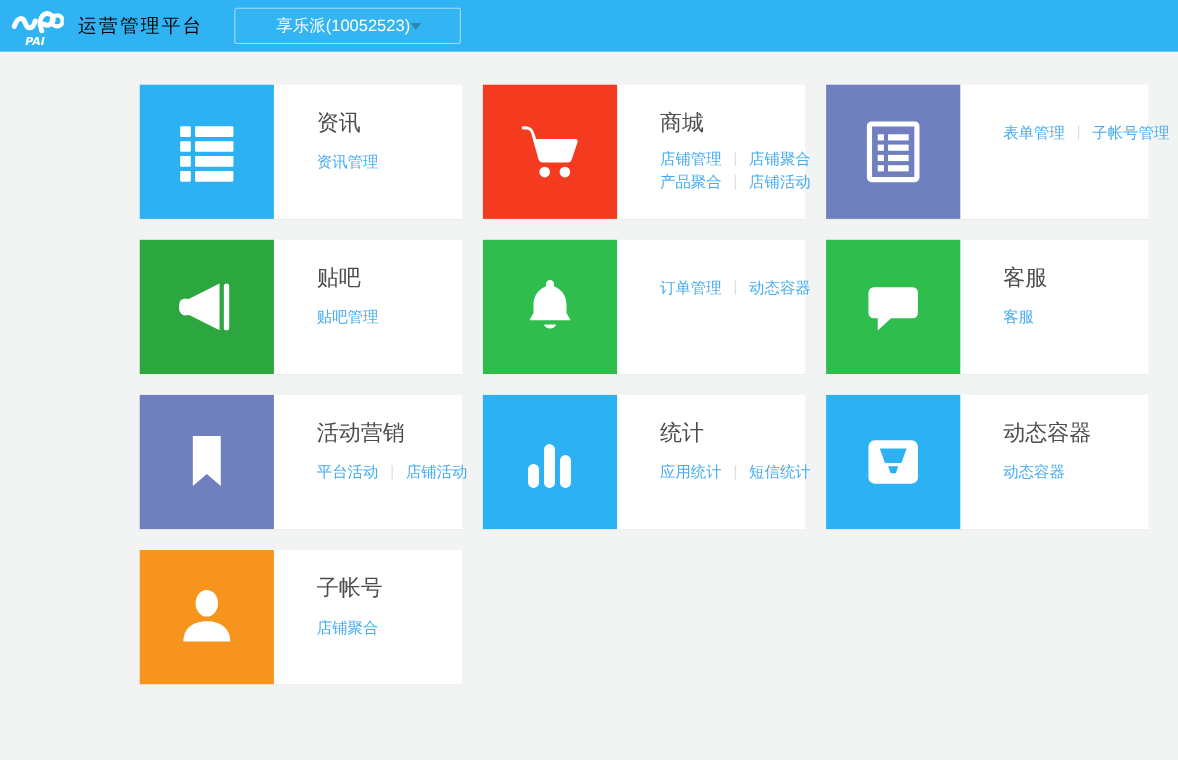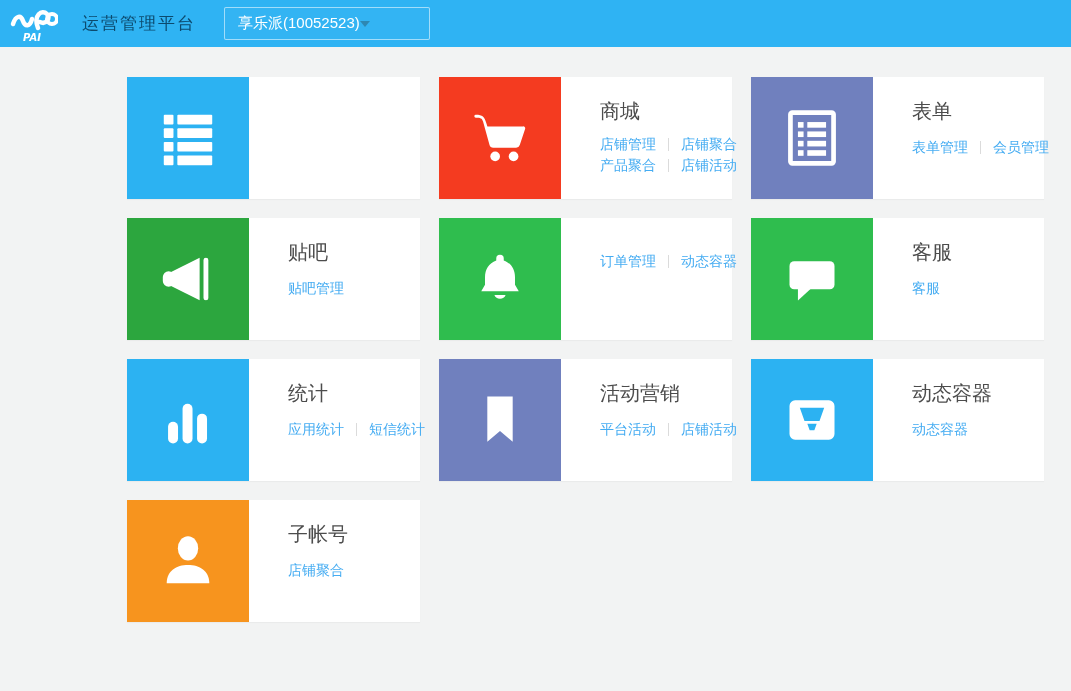--- a/index.html
+++ b/index.html
@@ -11,27 +11,27 @@
     overflow:hidden;
   }
 
   
   .topbar {
     height:47px; background:#2FB3F3;
     display:flex; align-items:center;
   }
   .logo-wrap { display:flex; align-items:flex-start; margin-left:10px; }
   .app-title {
-    color:#0c4a6e; font-size:17px; margin-left:24px; letter-spacing:2px;
+    color:#000000; font-size:17px; margin-left:13px; letter-spacing:2px;
     white-space:nowrap;
   }
   .account-select {
     margin-left:28px; width:206px; height:33px;
     border:1px solid rgba(255,255,255,0.55); border-radius:2px;
-    display:flex; align-items:center; justify-content:flex-start;
+    display:flex; align-items:center; justify-content:center;
     padding:0 11px 0 13px; color:#fff; font-size:15px; cursor:pointer;
     background:rgba(255,255,255,0.02);
   }
   .caret {
     width:0; height:0;
     border-left:5px solid transparent; border-right:5px solid transparent;
     border-top:6px solid rgba(40,80,100,0.45);
   }
 
   
@@ -94,20 +94,26 @@
       <svg width="62" height="62" viewBox="0 0 64 64" fill="#fff">
         <rect x="7" y="8" width="10" height="10" rx="1"></rect>
           <rect x="21" y="8" width="36" height="10" rx="1"></rect>
         <rect x="7" y="22" width="10" height="10" rx="1"></rect>
           <rect x="21" y="22" width="36" height="10" rx="1"></rect>
         <rect x="7" y="36" width="10" height="10" rx="1"></rect>
           <rect x="21" y="36" width="36" height="10" rx="1"></rect>
         <rect x="7" y="50" width="10" height="10" rx="1"></rect>
           <rect x="21" y="50" width="36" height="10" rx="1"></rect>
       </svg>
+    </div>
+    <div class="info">
+      <div class="card-title">资讯</div>
+      <div class="links">
+        <a>资讯管理</a>
+      </div>
     </div>
   </div>
 
   <div class="card">
     <div class="tile c-red">
       <svg width="62" height="62" viewBox="0 0 64 64">
         <path fill="#fff" d="M7 8 c7 0 9 2 11 9 l1 3 h37 a2 2 0 0 1 1.9 2.7 l-5.5 16.5 a4 4 0 0 1 -3.8 2.8 H25 a4 4 0 0 1 -3.8 -2.9 L14.5 15 C13.3 11.4 12 11 7 11 a1.5 1.5 0 0 1 0 -3 z"></path>
         <circle cx="27" cy="51" r="5" fill="#fff"></circle>
         <circle cx="46" cy="51" r="5" fill="#fff"></circle>
       </svg>
@@ -129,23 +135,22 @@
           <rect x="27" y="15" width="20" height="6" fill="#fff"></rect>
         <rect x="17" y="25" width="6" height="6" fill="#fff"></rect>
           <rect x="27" y="25" width="20" height="6" fill="#fff"></rect>
         <rect x="17" y="35" width="6" height="6" fill="#fff"></rect>
           <rect x="27" y="35" width="20" height="6" fill="#fff"></rect>
         <rect x="17" y="45" width="6" height="6" fill="#fff"></rect>
           <rect x="27" y="45" width="20" height="6" fill="#fff"></rect>
       </svg>
     </div>
     <div class="info">
-      <div class="card-title">表单</div>
-      <div class="links">
-        <a>表单管理</a><span class="sep"></span><a>会员管理</a>
+      <div class="links">
+        <a>表单管理</a><span class="sep"></span><a>子帐号管理</a>
       </div>
     </div>
   </div>
 
   <div class="card">
     <div class="tile c-green-dark">
       <svg width="62" height="62" viewBox="0 0 64 64" fill="#fff">
         <rect x="6" y="24" width="12" height="16" rx="6"></rect>
         <path d="M14 25 L44 10 V54 L14 39 z"></path>
         <rect x="48" y="10" width="5" height="44" rx="2.5"></rect>
@@ -183,50 +188,50 @@
     </div>
     <div class="info">
       <div class="card-title">客服</div>
       <div class="links">
         <a>客服</a>
       </div>
     </div>
   </div>
 
   <div class="card">
+    <div class="tile c-purple">
+      <svg width="58" height="58" viewBox="0 0 64 64" fill="#fff">
+        <path d="M18 6 h28 v50 l-14 -12 -14 12 z"></path>
+      </svg>
+    </div>
+    <div class="info">
+      <div class="card-title">活动营销</div>
+      <div class="links">
+        <a>平台活动</a><span class="sep"></span><a>店铺活动</a>
+      </div>
+    </div>
+  </div>
+
+  <div class="card">
     <div class="tile c-blue">
       <svg width="58" height="58" viewBox="0 0 64 64" fill="#fff">
         <rect x="10" y="34" width="11" height="24" rx="5.5"></rect>
         <rect x="26" y="14" width="11" height="44" rx="5.5"></rect>
         <rect x="42" y="25" width="11" height="33" rx="5.5"></rect>
       </svg>
     </div>
     <div class="info">
       <div class="card-title">统计</div>
       <div class="links">
         <a>应用统计</a><span class="sep"></span><a>短信统计</a>
       </div>
     </div>
   </div>
 
   <div class="card">
-    <div class="tile c-purple">
-      <svg width="58" height="58" viewBox="0 0 64 64" fill="#fff">
-        <path d="M18 6 h28 v50 l-14 -12 -14 12 z"></path>
-      </svg>
-    </div>
-    <div class="info">
-      <div class="card-title">活动营销</div>
-      <div class="links">
-        <a>平台活动</a><span class="sep"></span><a>店铺活动</a>
-      </div>
-    </div>
-  </div>
-
-  <div class="card">
     <div class="tile c-blue">
       <svg width="60" height="60" viewBox="0 0 64 64">
         <path fill="#fff" fill-rule="evenodd" d="M14 11 h36 a6 6 0 0 1 6 6 v30 a6 6 0 0 1 -6 6 h-36 a6 6 0 0 1 -6 -6 v-30 a6 6 0 0 1 6 -6 z
           M19 19 h26 l-5 14 h-16 z
           M27 36 h10 l-2.5 7 h-5 z"></path>
       </svg>
     </div>
     <div class="info">
       <div class="card-title">动态容器</div>
       <div class="links">

